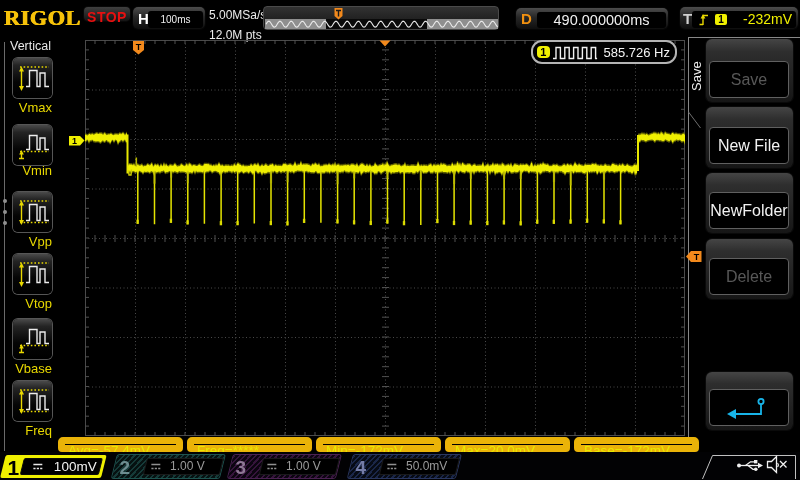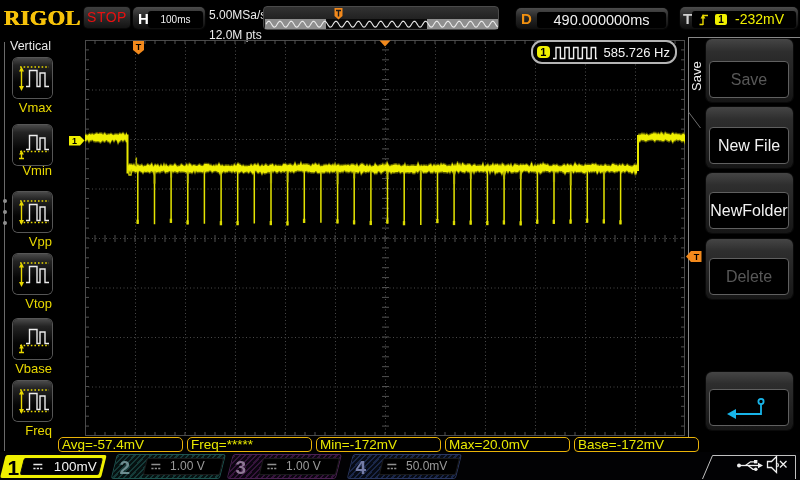--- a/index.html
+++ b/index.html
@@ -7,23 +7,23 @@
 
 .logo{position:absolute;left:4px;top:6px;font-family:"Liberation Serif",serif;
  text-shadow:0.5px 0 #f6c20a,-0.3px 0 #f6c20a;
  font-weight:bold;font-size:21px;color:#f6c20a;letter-spacing:0.5px;transform:scaleX(1.06);transform-origin:left}
 .panel{position:absolute;top:7px;height:22px;border-radius:5px;
  background:linear-gradient(180deg,#4c4c4c 0%,#262626 45%,#0e0e0e 100%);
  box-shadow:0 0 0 1px #050505}
 .pinner{position:absolute;top:3.5px;bottom:1.5px;right:2px;background:#000;border-radius:3px;
  color:#f0f0f0;font-size:15px;display:flex;align-items:center;justify-content:center}
 .plabel{position:absolute;left:5px;top:3px;font-size:15px;font-weight:bold;color:#fff}
-.stop{position:absolute;left:84px;top:7px;width:46px;height:21px;border-radius:4px;
+.stop{position:absolute;left:84px;top:7px;width:46px;height:14px;border-radius:4px;
  background:linear-gradient(180deg,#3f3f3f,#141414);box-shadow:0 0 0 1px #080808;
- color:#e81010;font-weight:normal;font-size:14px;text-align:center;line-height:21px;letter-spacing:0.5px}
+ color:#e81010;font-weight:bold;font-size:14px;text-align:center;line-height:21px;letter-spacing:0.5px}
 .rate{position:absolute;left:209px;top:5px;font-size:12px;line-height:20px;color:#ececec}
 .membar{position:absolute;left:263px;top:6px;width:236px;height:24px;border:1px solid #4a4a4a;
  border-radius:4px;background:linear-gradient(180deg,#323232,#141414)}
 
 .lline{position:absolute;left:4px;top:42px;width:1px;height:409px;background:#6a6a6a}
 .vlab{position:absolute;left:10px;top:39px;font-size:12.5px;color:#e8e8e8}
 .lbtn{position:absolute;left:13px;width:39px;height:40px;border-radius:5px;
  background:linear-gradient(180deg,#4a4a4a 0%,#242424 18%,#050505 60%,#000 100%);box-shadow:0 0 0 1px #565656;
  overflow:hidden}
 .llab{position:absolute;left:13px;width:39px;text-align:right;font-size:13px;color:#e8d800}
@@ -36,21 +36,21 @@
 .rbtn{position:absolute;left:706px;width:87px;border-radius:6px;
  background:linear-gradient(180deg,#454545 0%,#2e2e2e 20%,#161616 100%);
  box-shadow:0 0 0 1px #0a0a0a}
 .rinner{position:absolute;left:3px;right:4px;bottom:4px;height:37px;background:#000;
  border:1px solid #606060;border-radius:4px;display:flex;align-items:center;justify-content:center;
  font-size:16px}
 .dim{color:#585858}
 .lit{color:#f2f2f2}
 
 .mbox{position:absolute;top:437px;width:125px;height:15px;background:#000;
- border:1px solid #eab308;border-radius:5px 5px 4px 4px;color:#e8e800;font-size:13.5px;
+ border:7px solid #eab308;border-radius:5px 5px 4px 4px;color:#e8e800;font-size:13.5px;
  line-height:14px;padding-left:3px;white-space:nowrap}
 
 .bbar{position:absolute;left:0;top:452px;width:800px;height:28px;background:#020204}
 .chan{position:absolute;top:2.5px;height:23px;width:101px;transform:skewX(-14deg);
  transform-origin:0 100%;border-radius:2px}
 .chA{background:#f0f000}
 .ch2{background:repeating-linear-gradient(125deg,#153a38 0 1.8px,#061111 1.8px 4.4px);
  box-shadow:0 0 0 1px #1e5450}
 .ch3{background:repeating-linear-gradient(125deg,#35143b 0 1.8px,#0c0511 1.8px 4.4px);
  box-shadow:0 0 0 1px #4a2252}
@@ -96,21 +96,21 @@
  <div class="pinner" style="left:21px;font-size:14.5px">490.000000ms</div>
   </div>
 <div class="panel" style="left:680px;width:118px">
  <span class="plabel" style="color:#d0d0d0;left:3px">T</span>
  <div class="pinner" style="left:12px;justify-content:flex-start">
   <svg width="10" height="13" style="margin-left:7px">
    <path d="M0.5,11.5 h3.5 M4,12 V2.5 M4,2.5 h5" stroke="#e8d800" stroke-width="1.4" fill="none"></path>
    <polygon points="4,1 1.6,5.5 6.4,5.5" fill="#e8d800"></polygon>
       </svg>
   <span style="display:inline-block;width:12px;height:11px;background:#f0f000;border-radius:2px;color:#000;font-size:10px;font-weight:bold;text-align:center;line-height:11px;margin-left:6px">1</span>
-  <span style="color:#f0f000;font-size:14px;margin-left:8px">-232mV</span>
+  <span style="color:#f0f000;font-size:14px;margin-left:16px">-232mV</span>
  </div>
   </div>
 
 <svg class="abs" style="left:0;top:0" width="800" height="480">
     <line x1="135.5" y1="40" x2="135.5" y2="436" stroke="#4a4a4a" stroke-width="1" stroke-dasharray="1 2.5"></line>
     <line x1="185.5" y1="40" x2="185.5" y2="436" stroke="#4a4a4a" stroke-width="1" stroke-dasharray="1 2.5"></line>
     <line x1="235.5" y1="40" x2="235.5" y2="436" stroke="#4a4a4a" stroke-width="1" stroke-dasharray="1 2.5"></line>
     <line x1="285.5" y1="40" x2="285.5" y2="436" stroke="#4a4a4a" stroke-width="1" stroke-dasharray="1 2.5"></line>
     <line x1="335.5" y1="40" x2="335.5" y2="436" stroke="#4a4a4a" stroke-width="1" stroke-dasharray="1 2.5"></line>
     <line x1="435.5" y1="40" x2="435.5" y2="436" stroke="#4a4a4a" stroke-width="1" stroke-dasharray="1 2.5"></line>

